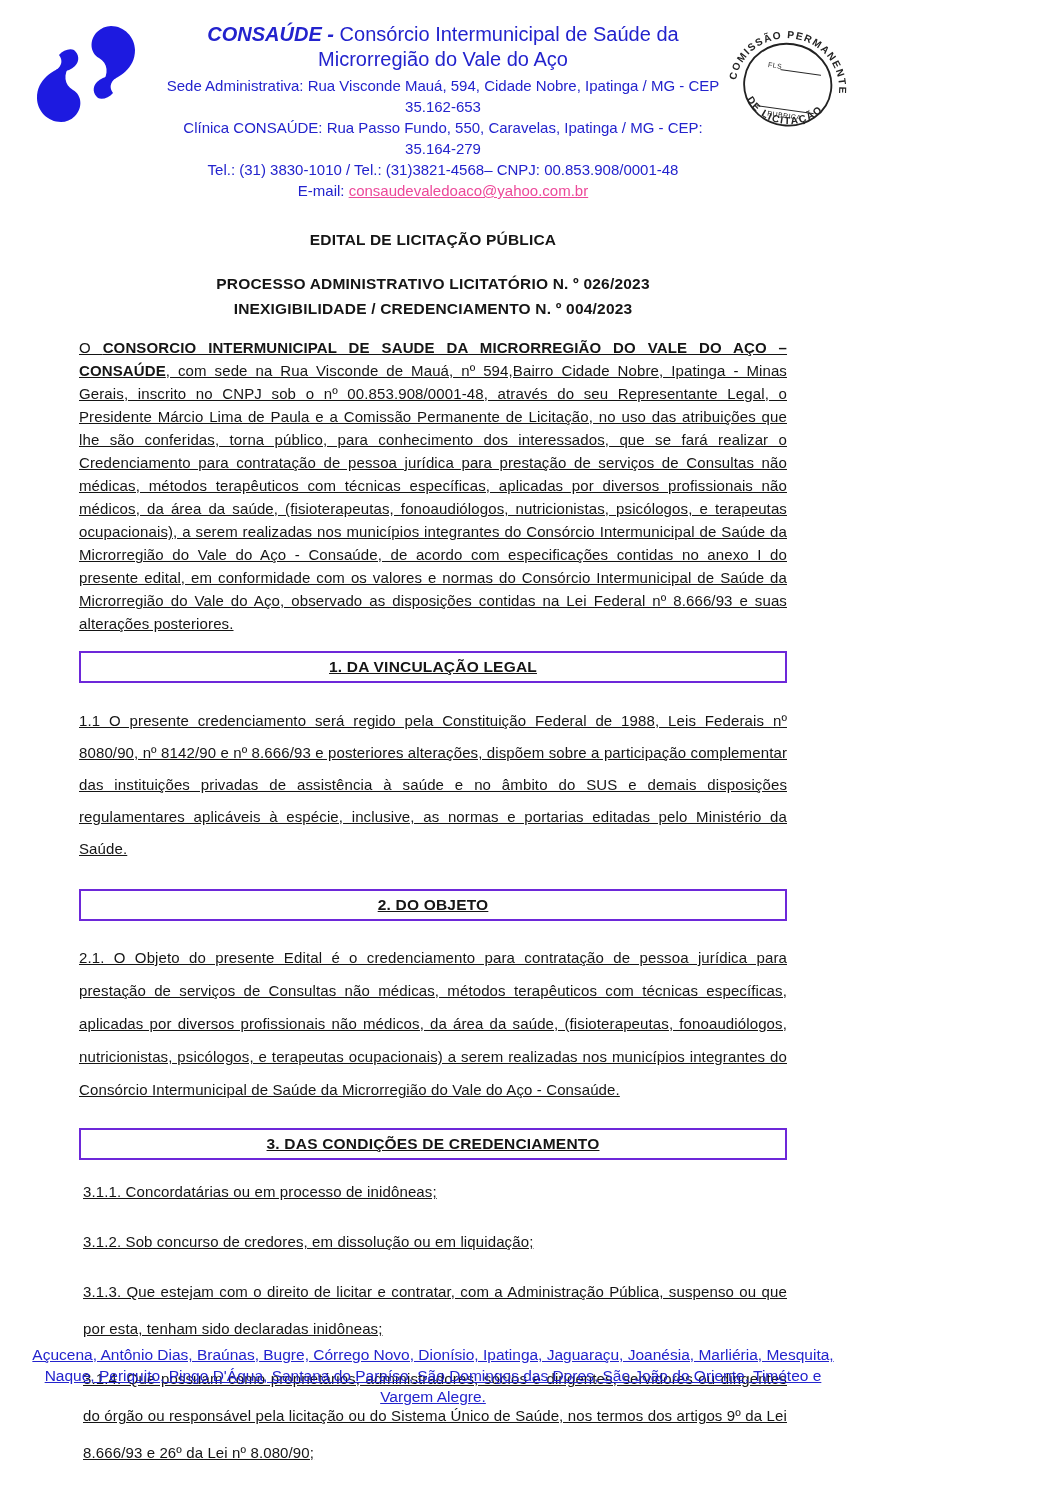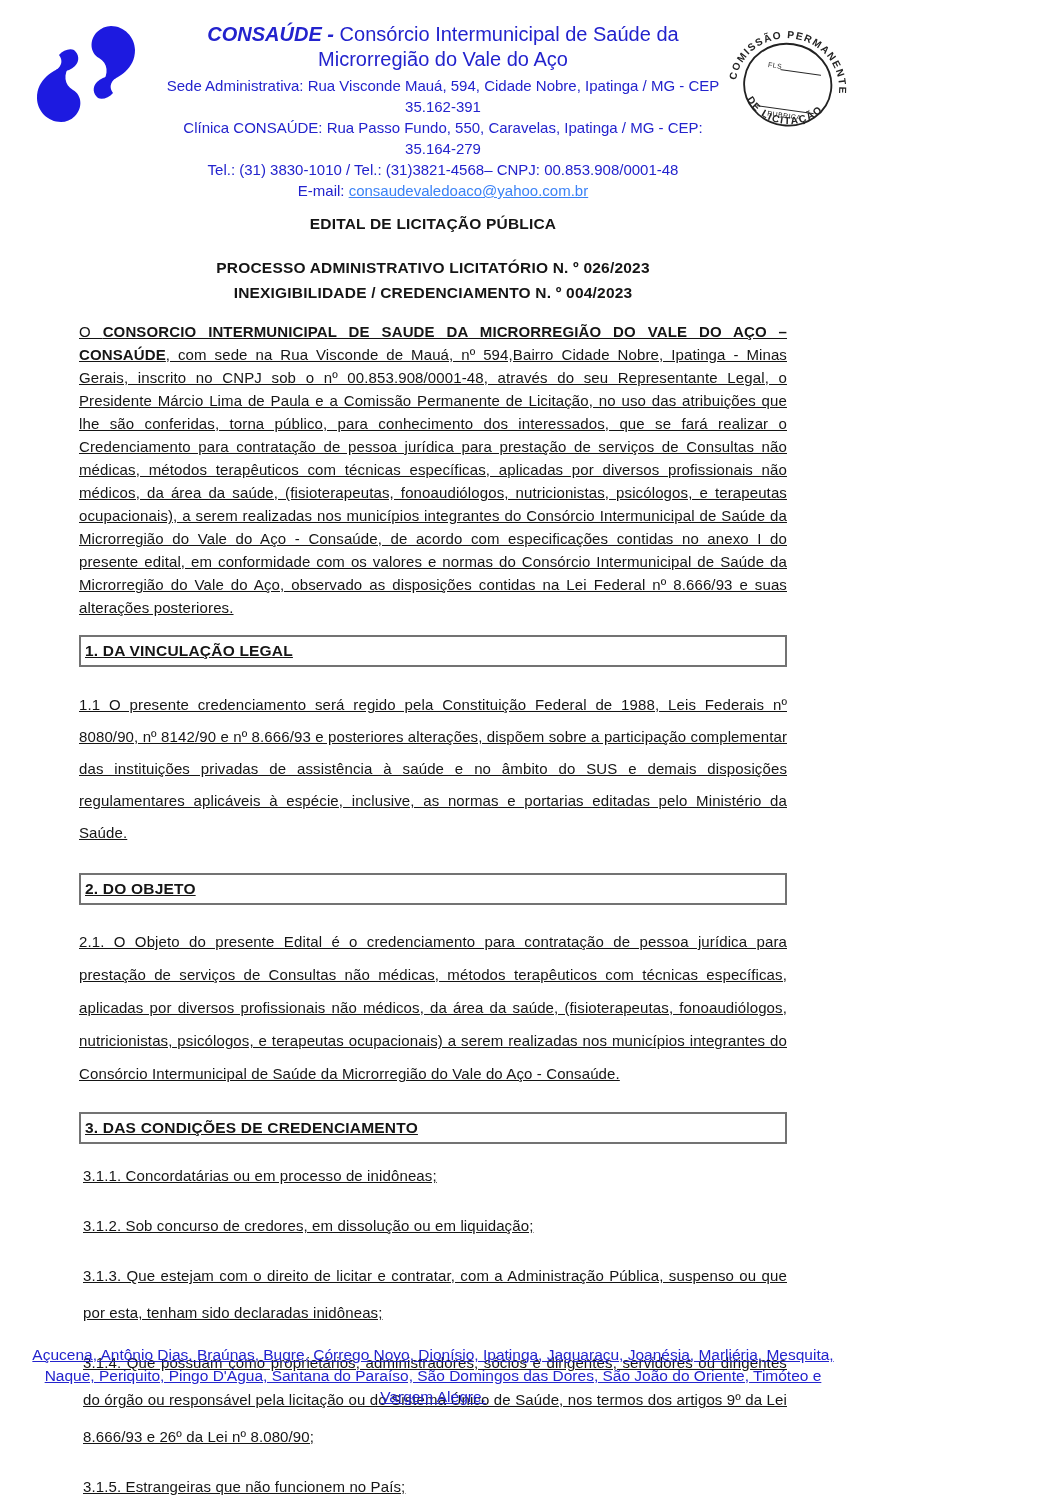--- a/index.html
+++ b/index.html
@@ -8,37 +8,37 @@
     color:#151515;font-family:"Liberation Sans","DejaVu Sans",sans-serif;
   }
   
   .doc-header{display:flex;align-items:flex-start;padding:12px 8px 0 14px;}
   .logo-wrap{width:152px;flex:0 0 auto;}
   .logo-wrap svg{width:150px;height:120px;display:block;}
   .head-center{flex:1 1 auto;text-align:center;color:#2323cd;padding-top:10px;}
   .org-line{font-size:20px;line-height:25px;margin-bottom:3px;}
   .org-bold{font-weight:700;font-style:italic;}
   .head-line{font-size:15px;line-height:21px;}
-  .email-link{color:#3b82f6;text-decoration:underline;cursor:pointer;}
+  .email-link{color:#ec4899;text-decoration:underline;cursor:pointer;}
   .stamp-wrap{width:138px;flex:0 0 auto;padding-top:6px;}
   .stamp-rot{transform:rotate(8deg);}
   .stamp-rot svg{width:136px;height:130px;display:block;overflow:visible;}
   .stamp-arc{font-size:11px;font-weight:600;letter-spacing:1.6px;fill:#222;}
   .stamp-small{font-size:7.5px;letter-spacing:0.5px;fill:#222;}
   
   .title-block{text-align:center;font-weight:700;letter-spacing:0.2px;}
-  .doc-title{margin-top:14px;font-size:15.5px;}
+  .doc-title{margin-top:30px;font-size:15.5px;}
   .proc-block{margin-top:22px;font-size:15.5px;line-height:25px;}
   
   .content{margin:0 79px;text-decoration:underline;}
   .para{font-size:15px;text-align:justify;letter-spacing:0.12px;margin:0;}
   .intro{margin-top:15px;line-height:23px;}
   .sec-box{
-    border:2px solid #737373;margin-top:16px;padding:5px 4px;
-    font-weight:700;font-size:15.5px;letter-spacing:0.2px;
+    border:2px solid #6d28d9;margin-top:16px;padding:5px 4px;
+    text-align:center;font-weight:700;font-size:15.5px;letter-spacing:0.2px;
   }
   .box-2{margin-top:24px;}
   .box-3{margin-top:22px;}
   .p-11{margin-top:22px;line-height:32px;}
   .p-21{margin-top:20px;line-height:33px;}
   .sec3-item{line-height:37px;margin-top:13px;padding-left:4px;}
   
   .doc-footer{
     position:absolute;left:30px;right:30px;bottom:90px;
     text-align:center;color:#2323cd;font-size:15.5px;line-height:21px;text-decoration:underline;
@@ -58,21 +58,21 @@
         </g>
         <use href="#logo-half" transform="rotate(180 72 62)"></use>
       </svg>
     </div>
 
     <div class="head-center">
       <div class="org-line">
         <span class="org-bold">CONSAÚDE -</span>
         <span>Consórcio Intermunicipal de Saúde da Microrregião do Vale do Aço</span>
       </div>
-      <div class="head-line">Sede Administrativa: Rua Visconde Mauá, 594, Cidade Nobre, Ipatinga / MG - CEP 35.162-391</div>
+      <div class="head-line">Sede Administrativa: Rua Visconde Mauá, 594, Cidade Nobre, Ipatinga / MG - CEP 35.162-653</div>
       <div class="head-line">Clínica CONSAÚDE: Rua Passo Fundo, 550, Caravelas, Ipatinga / MG - CEP: 35.164-279</div>
       <div class="head-line">Tel.: (31) 3830-1010 / Tel.: (31)3821-4568– CNPJ: 00.853.908/0001-48</div>
       <div class="head-line">
         <span>E-mail: </span><a class="email-link">consaudevaledoaco@yahoo.com.br</a>
       </div>
     </div>
 
     <div class="stamp-wrap">
       <div class="stamp-rot">
         <svg viewBox="0 0 140 140" xmlns="http://www.w3.org/2000/svg" aria-hidden="true">

